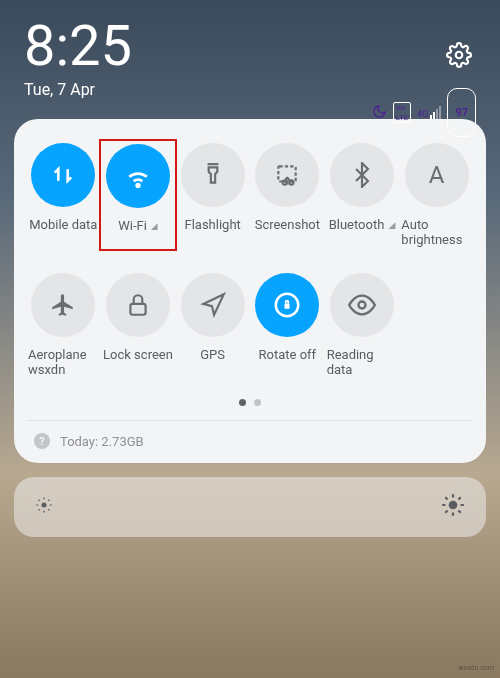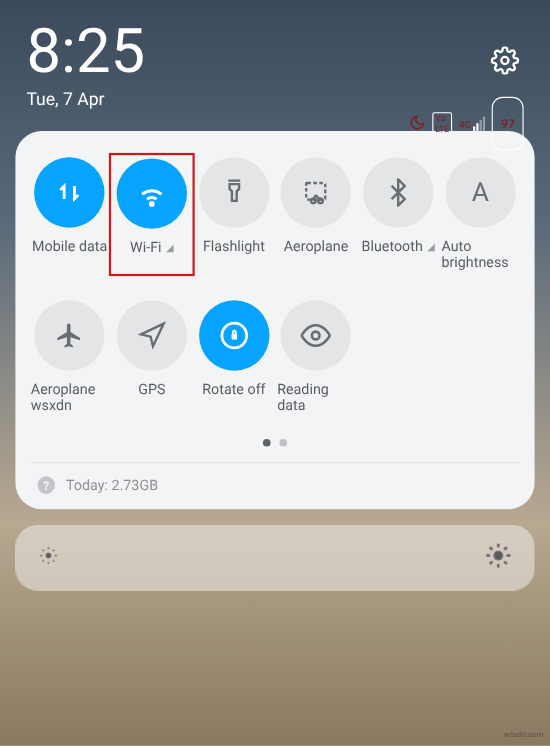--- a/index.html
+++ b/index.html
@@ -31,21 +31,21 @@
       right: 28px;
       color: #fff;
     }
     .status-icons {
       position: absolute;
       top: 88px;
       right: 24px;
       display: flex;
       align-items: center;
       gap: 6px;
-      color: #7f1d1d;
+      color: #4c1d95;
       font-size: 12px;
     }
     .battery-pill {
       border: 1px solid #fff;
       border-radius: 10px;
       padding: 17px 7px;
       font-size: 11px;
       font-weight: 500;
     }
     .panel {
@@ -227,21 +227,21 @@
 
     <div class="tile">
       <div class="tile-circle">
         <svg width="26" height="26" viewBox="0 0 24 24" fill="none" stroke="currentColor" stroke-width="2">
             <rect x="4" y="4" width="16" height="14" rx="1" stroke-dasharray="3 2"></rect>
             <circle cx="10" cy="19" r="2"></circle>
             <circle cx="16" cy="19" r="2"></circle>
             <path d="M12 14l-2 5M12 14l4 5"></path>
           </svg>
       </div>
-      <div class="tile-label">Aeroplane</div>
+      <div class="tile-label">Screenshot</div>
     </div>
 
     <div class="tile">
       <div class="tile-circle">
         <svg width="26" height="26" viewBox="0 0 24 24" fill="none" stroke="currentColor" stroke-width="2">
             <path d="M6.5 6.5l11 11L12 23V1l5.5 5.5-11 11"></path>
           </svg>
       </div>
       <div class="tile-label">
           <span>Bluetooth</span>
@@ -258,20 +258,29 @@
 
     <div class="tile">
       <div class="tile-circle">
         <svg width="26" height="26" viewBox="0 0 24 24" fill="none" stroke="currentColor" stroke-width="2">
             <path d="M21 16v-2l-8-5V3.5a1.5 1.5 0 0 0-3 0V9l-8 5v2l8-2.5V19l-2 1.5V22l3.5-1 3.5 1v-1.5L13 19v-5.5l8 2.5z" fill="currentColor" stroke="none"></path>
           </svg>
       </div>
       <div class="tile-label">Aeroplane wsxdn</div>
     </div>
 
+    <div class="tile">
+      <div class="tile-circle">
+        <svg width="26" height="26" viewBox="0 0 24 24" fill="none" stroke="currentColor" stroke-width="2">
+            <rect x="5" y="11" width="14" height="10" rx="2"></rect>
+            <path d="M8 11V7a4 4 0 0 1 8 0v4"></path>
+          </svg>
+      </div>
+      <div class="tile-label">Lock screen</div>
+    </div>
 
     <div class="tile">
       <div class="tile-circle">
         <svg width="26" height="26" viewBox="0 0 24 24" fill="none" stroke="currentColor" stroke-width="2">
             <path d="M3 11l19-9-9 19-2-8-8-2z"></path>
           </svg>
       </div>
       <div class="tile-label">GPS</div>
     </div>
 

